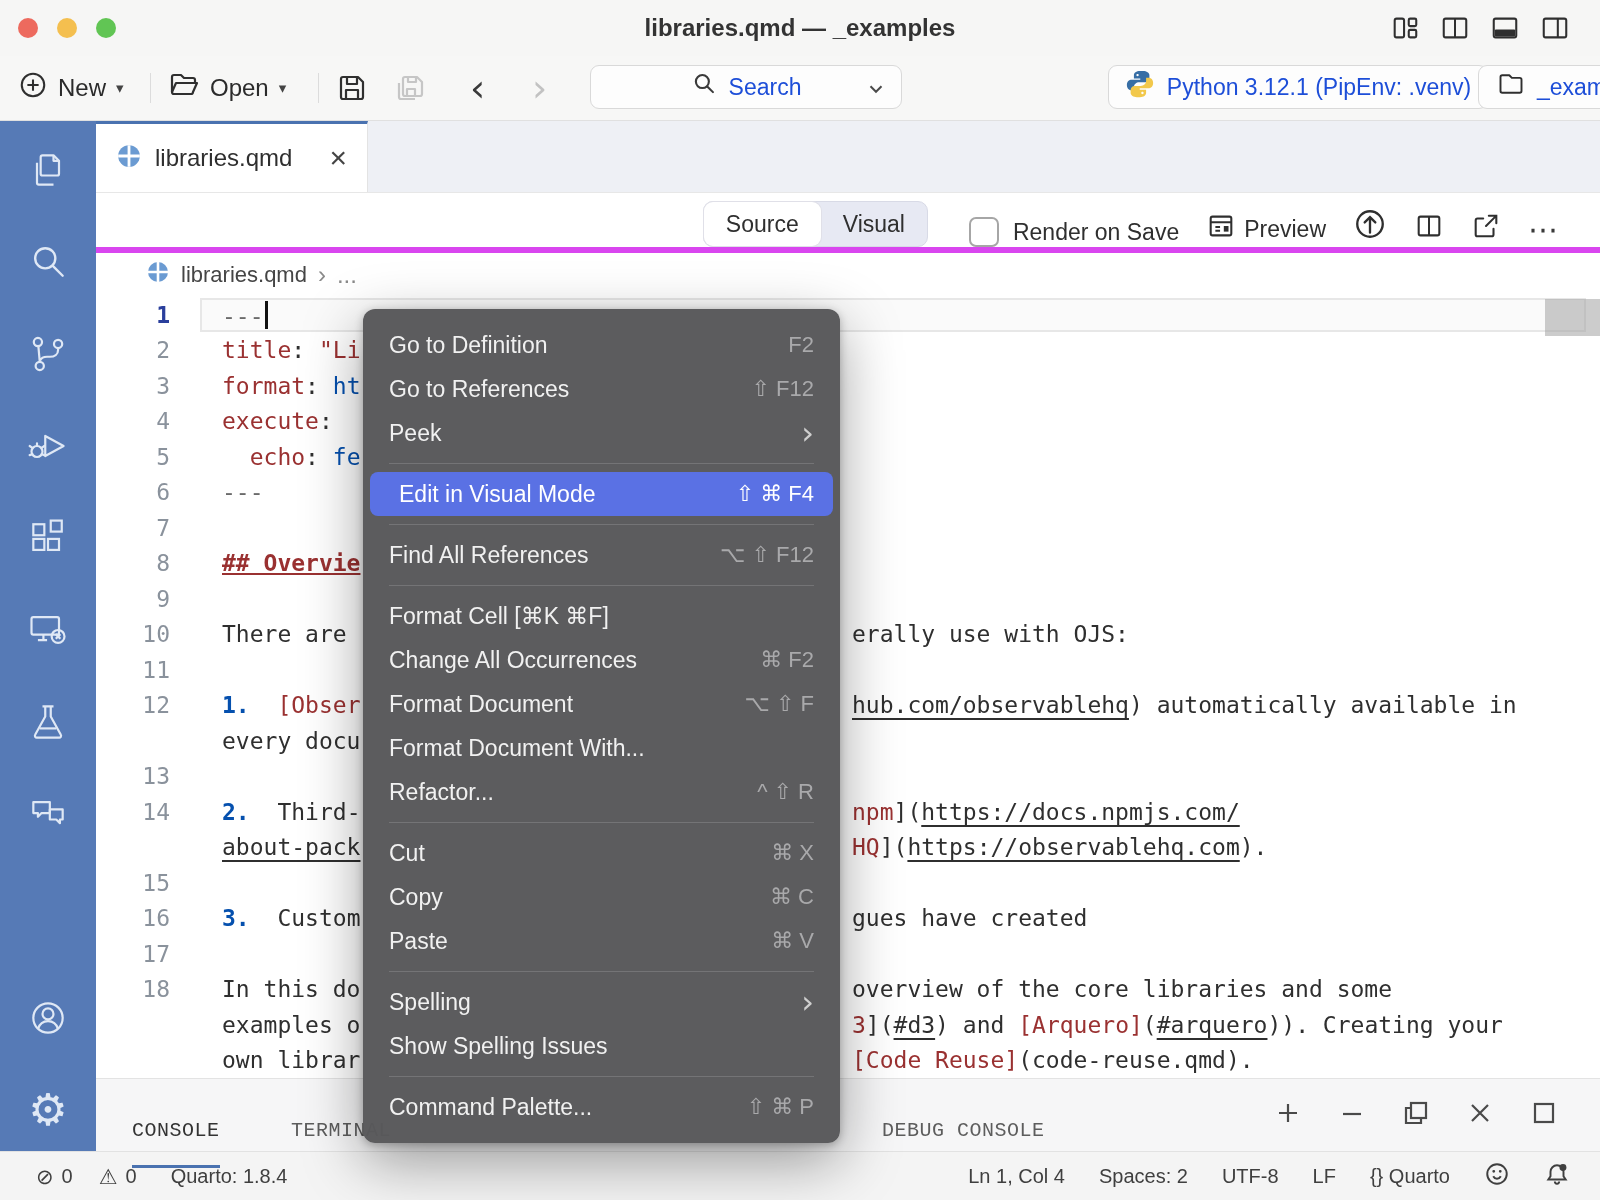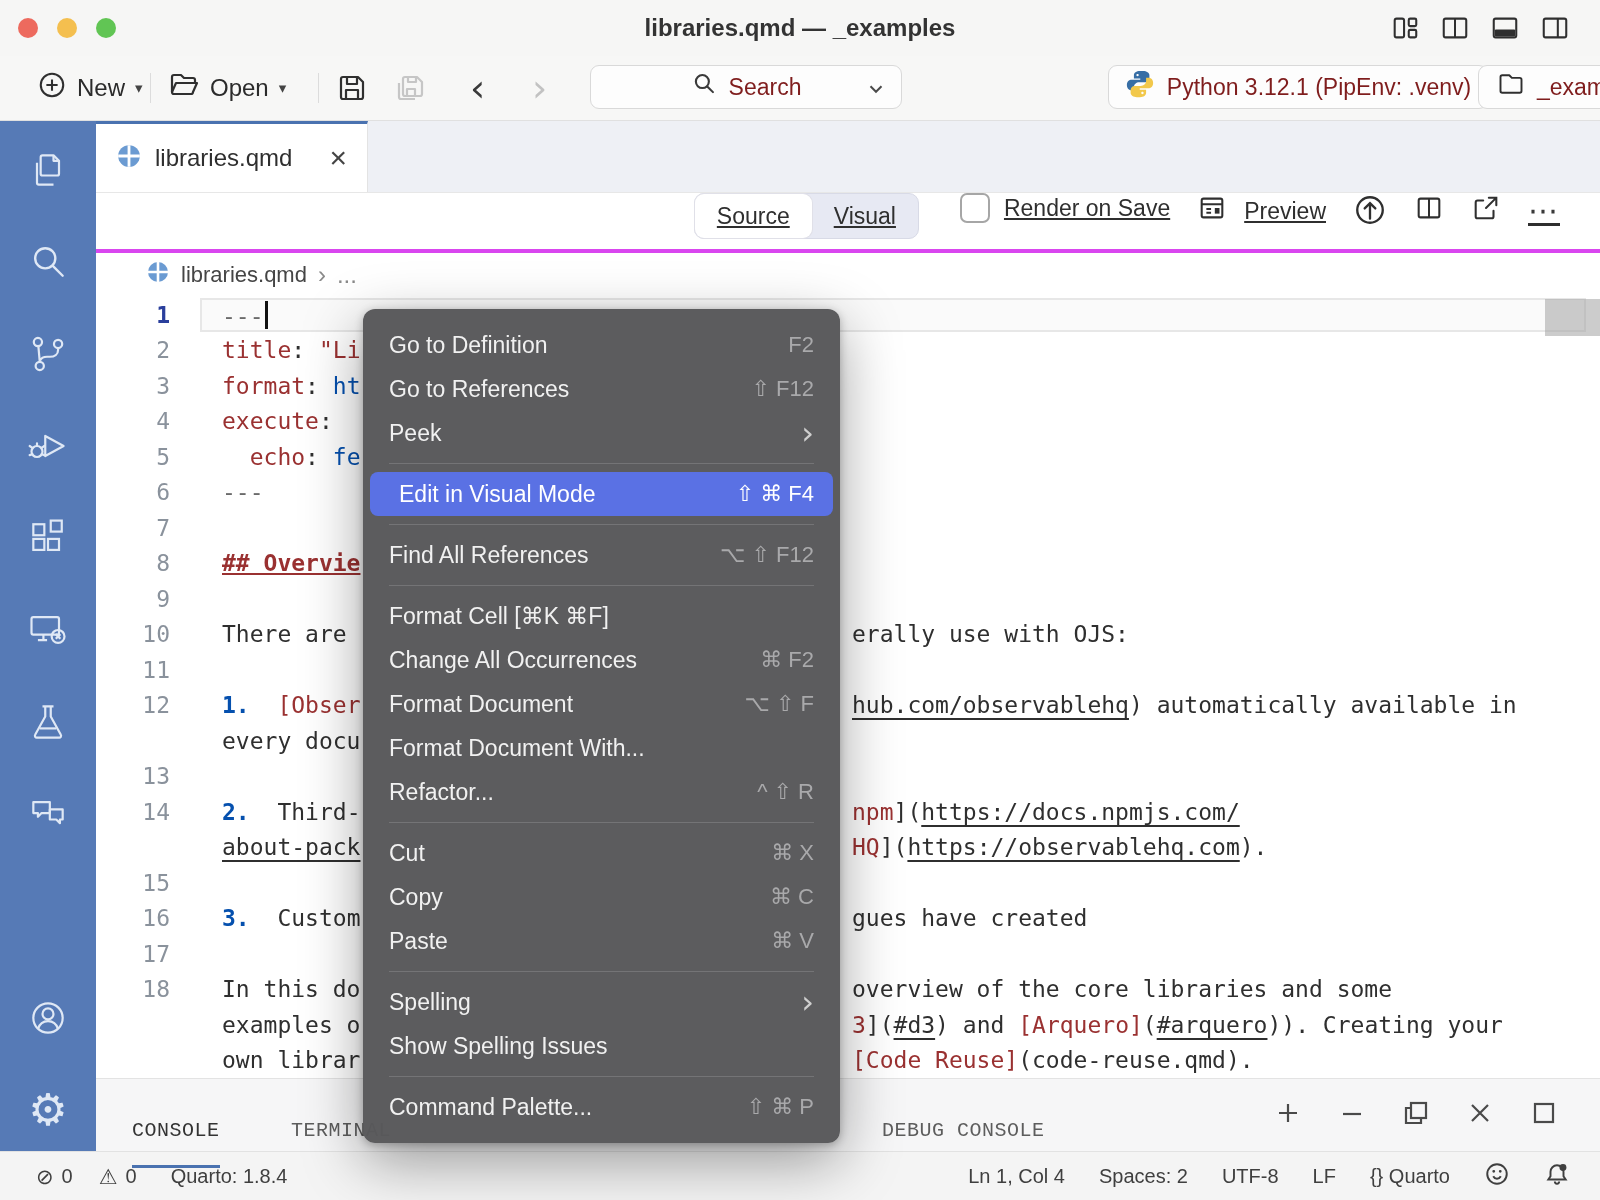--- a/index.html
+++ b/index.html
@@ -14,42 +14,42 @@
   .winicons{position:absolute;right:30px;top:50%;transform:translateY(-50%);display:flex;gap:20px;align-items:center;}
   .winicons svg{display:block;}
 
   
   .toolbar{height:64px;background:#f7f7f6;border-bottom:1px solid #e0e0e0;position:relative;}
   .tbitem{position:absolute;top:50%;transform:translateY(-50%);display:flex;align-items:center;gap:10px;font-size:24px;color:#2b2b2b;}
   .tbsep{position:absolute;top:50%;transform:translateY(-50%);width:1px;height:30px;background:#dcdcdc;}
   .caret{font-size:15px;color:#444;}
   .navchev{font-size:38px;line-height:1;font-family:"DejaVu Sans",sans-serif;}
   .pill{position:absolute;top:9px;height:44px;background:#fdfdfd;border:1px solid #d9d9d9;border-radius:9px;
-        display:flex;align-items:center;justify-content:center;gap:12px;font-size:23px;color:#7f1d1d;box-sizing:border-box;text-align:right;}
+        display:flex;align-items:center;justify-content:center;gap:12px;font-size:23px;color:#1d4ed8;box-sizing:border-box;text-align:right;}
 
   
   .body{display:flex;height:1030px;}
   .activitybar{width:96px;background:#567ab6;display:flex;flex-direction:column;align-items:center;
                padding-top:26px;box-sizing:border-box;flex:none;}
   .abicon{width:46px;height:46px;margin-bottom:46px;display:flex;align-items:center;justify-content:center;}
   .abspacer{flex:1;}
   .gearchar{font-size:44px;color:#dfe8f5;line-height:1;}
 
   .content{flex:1;display:flex;flex-direction:column;min-width:0;position:relative;}
 
   
   .tabstrip{height:72px;background:#eef0f5;border-bottom:1px solid #e7e7e7;display:flex;box-sizing:border-box;}
   .tab{width:272px;background:#fff;border-top:3px solid #4a72b0;border-right:1px solid #e3e3e3;
        display:flex;align-items:center;padding:0 20px;box-sizing:border-box;gap:13px;}
   .tablabel{font-size:24px;color:#2f2f2f;flex:1;}
   .tabclose{font-size:30px;color:#444;line-height:1;}
 
   
-  .edtoolbar{height:60px;background:#fff;border-bottom:4px solid #d946ef;display:flex;align-items:flex-start;
-             justify-content:flex-end;gap:27px;padding-right:40px;box-sizing:border-box;font-size:23px;text-decoration:underline;}
+  .edtoolbar{height:60px;background:#fff;border-bottom:6px solid #d946ef;display:flex;align-items:flex-end;
+             justify-content:flex-end;gap:27px;padding-right:40px;box-sizing:border-box;font-size:23px;}
   .seg{display:flex;background:#e7e9f3;border:1px solid #d8dae6;border-radius:10px;height:44px;align-items:stretch;margin-right:14px;}
   .segopt{display:flex;align-items:center;padding:0 22px;font-size:23px;color:#2f2f2f;}
   .segopt.on{background:#fff;border-radius:9px;box-shadow:0 0 0 1px #e0e0e8;}
   .checkbox{width:30px;height:30px;border:2px solid #a6a6a6;border-radius:7px;background:#fff;box-sizing:border-box;}
   .ellip{font-size:30px;color:#3a3a3a;letter-spacing:2px;}
 
   
   .breadcrumb{height:44px;background:#fff;display:flex;align-items:center;padding-left:50px;gap:11px;
               font-size:22px;color:#454545;}
   .bcsep{color:#8a8a8a;font-size:24px;}
@@ -137,21 +137,21 @@
             <g fill="none" stroke="#2f2f2f" stroke-width="2.2">
               <rect x="4" y="6" width="24" height="20" rx="2"></rect>
               <path d="M19 6v20"></path>
             </g>
           </svg>
         </span>
     </div>
   </div>
 
   <div class="toolbar">
-    <div class="tbitem" style="left:37px">
+    <div class="tbitem" style="left:18px">
       <span><svg width="30" height="30" viewBox="0 0 32 32">
             <g fill="none" stroke="#2f2f2f" stroke-width="2.2">
               <circle cx="16" cy="16" r="12"></circle>
               <path d="M16 10v12M10 16h12"></path>
             </g>
           </svg></span>
       <span>New</span>
       <span class="caret">▾</span>
     </div>
     <div class="tbsep" style="left:150px"></div>
@@ -319,21 +319,21 @@
 
       <div class="edtoolbar">
         <div class="seg">
           <div class="segopt on">Source</div>
           <div class="segopt">Visual</div>
         </div>
         <div style="display:flex;align-items:center;gap:14px">
           <div class="checkbox"></div>
           <span>Render on Save</span>
         </div>
-        <div style="display:flex;align-items:center;gap:17px">
+        <div style="display:flex;align-items:center;gap:8px">
           <span><svg width="30" height="30" viewBox="0 0 32 32">
                 <g fill="none" stroke="#2f2f2f" stroke-width="2.2">
                   <rect x="5" y="6" width="22" height="20" rx="2"></rect>
                   <path d="M5 12h22M10 17h5M10 21h5"></path>
                   <rect x="19" y="16" width="5" height="6" fill="#2f2f2f" stroke="none"></rect>
                 </g>
               </svg></span>
           <span>Preview</span>
         </div>
         <span><svg width="34" height="34" viewBox="0 0 32 32">

